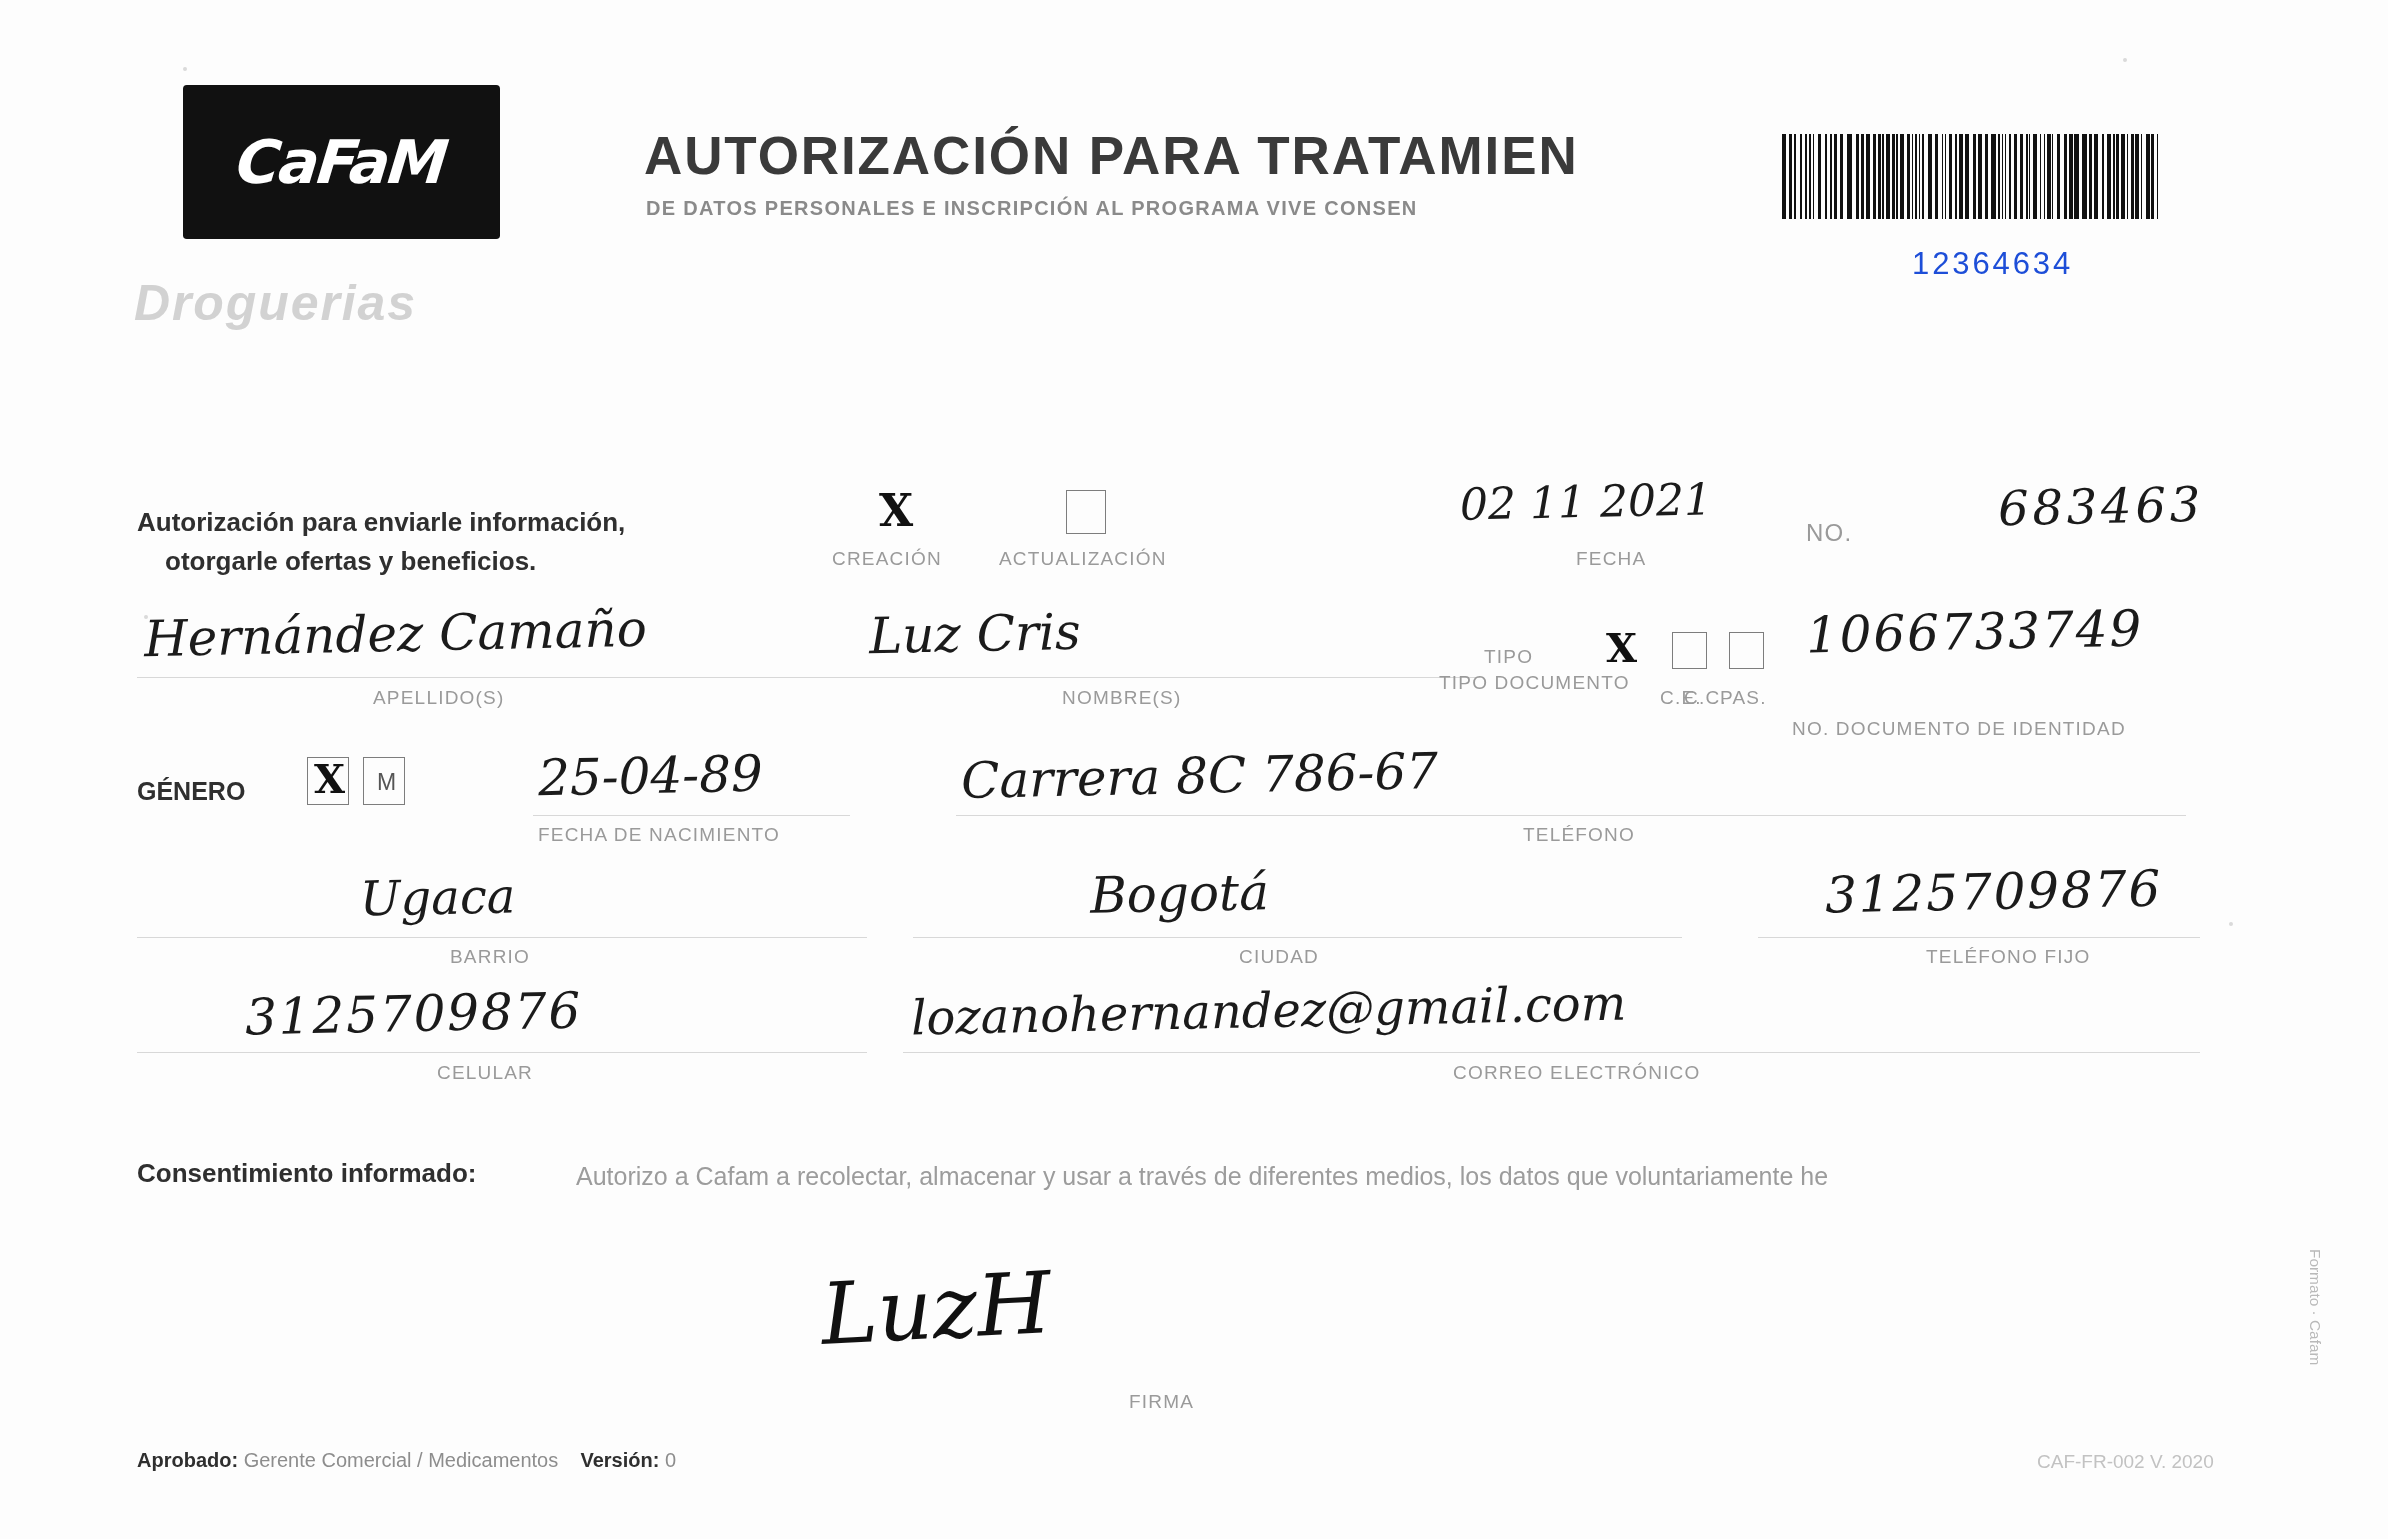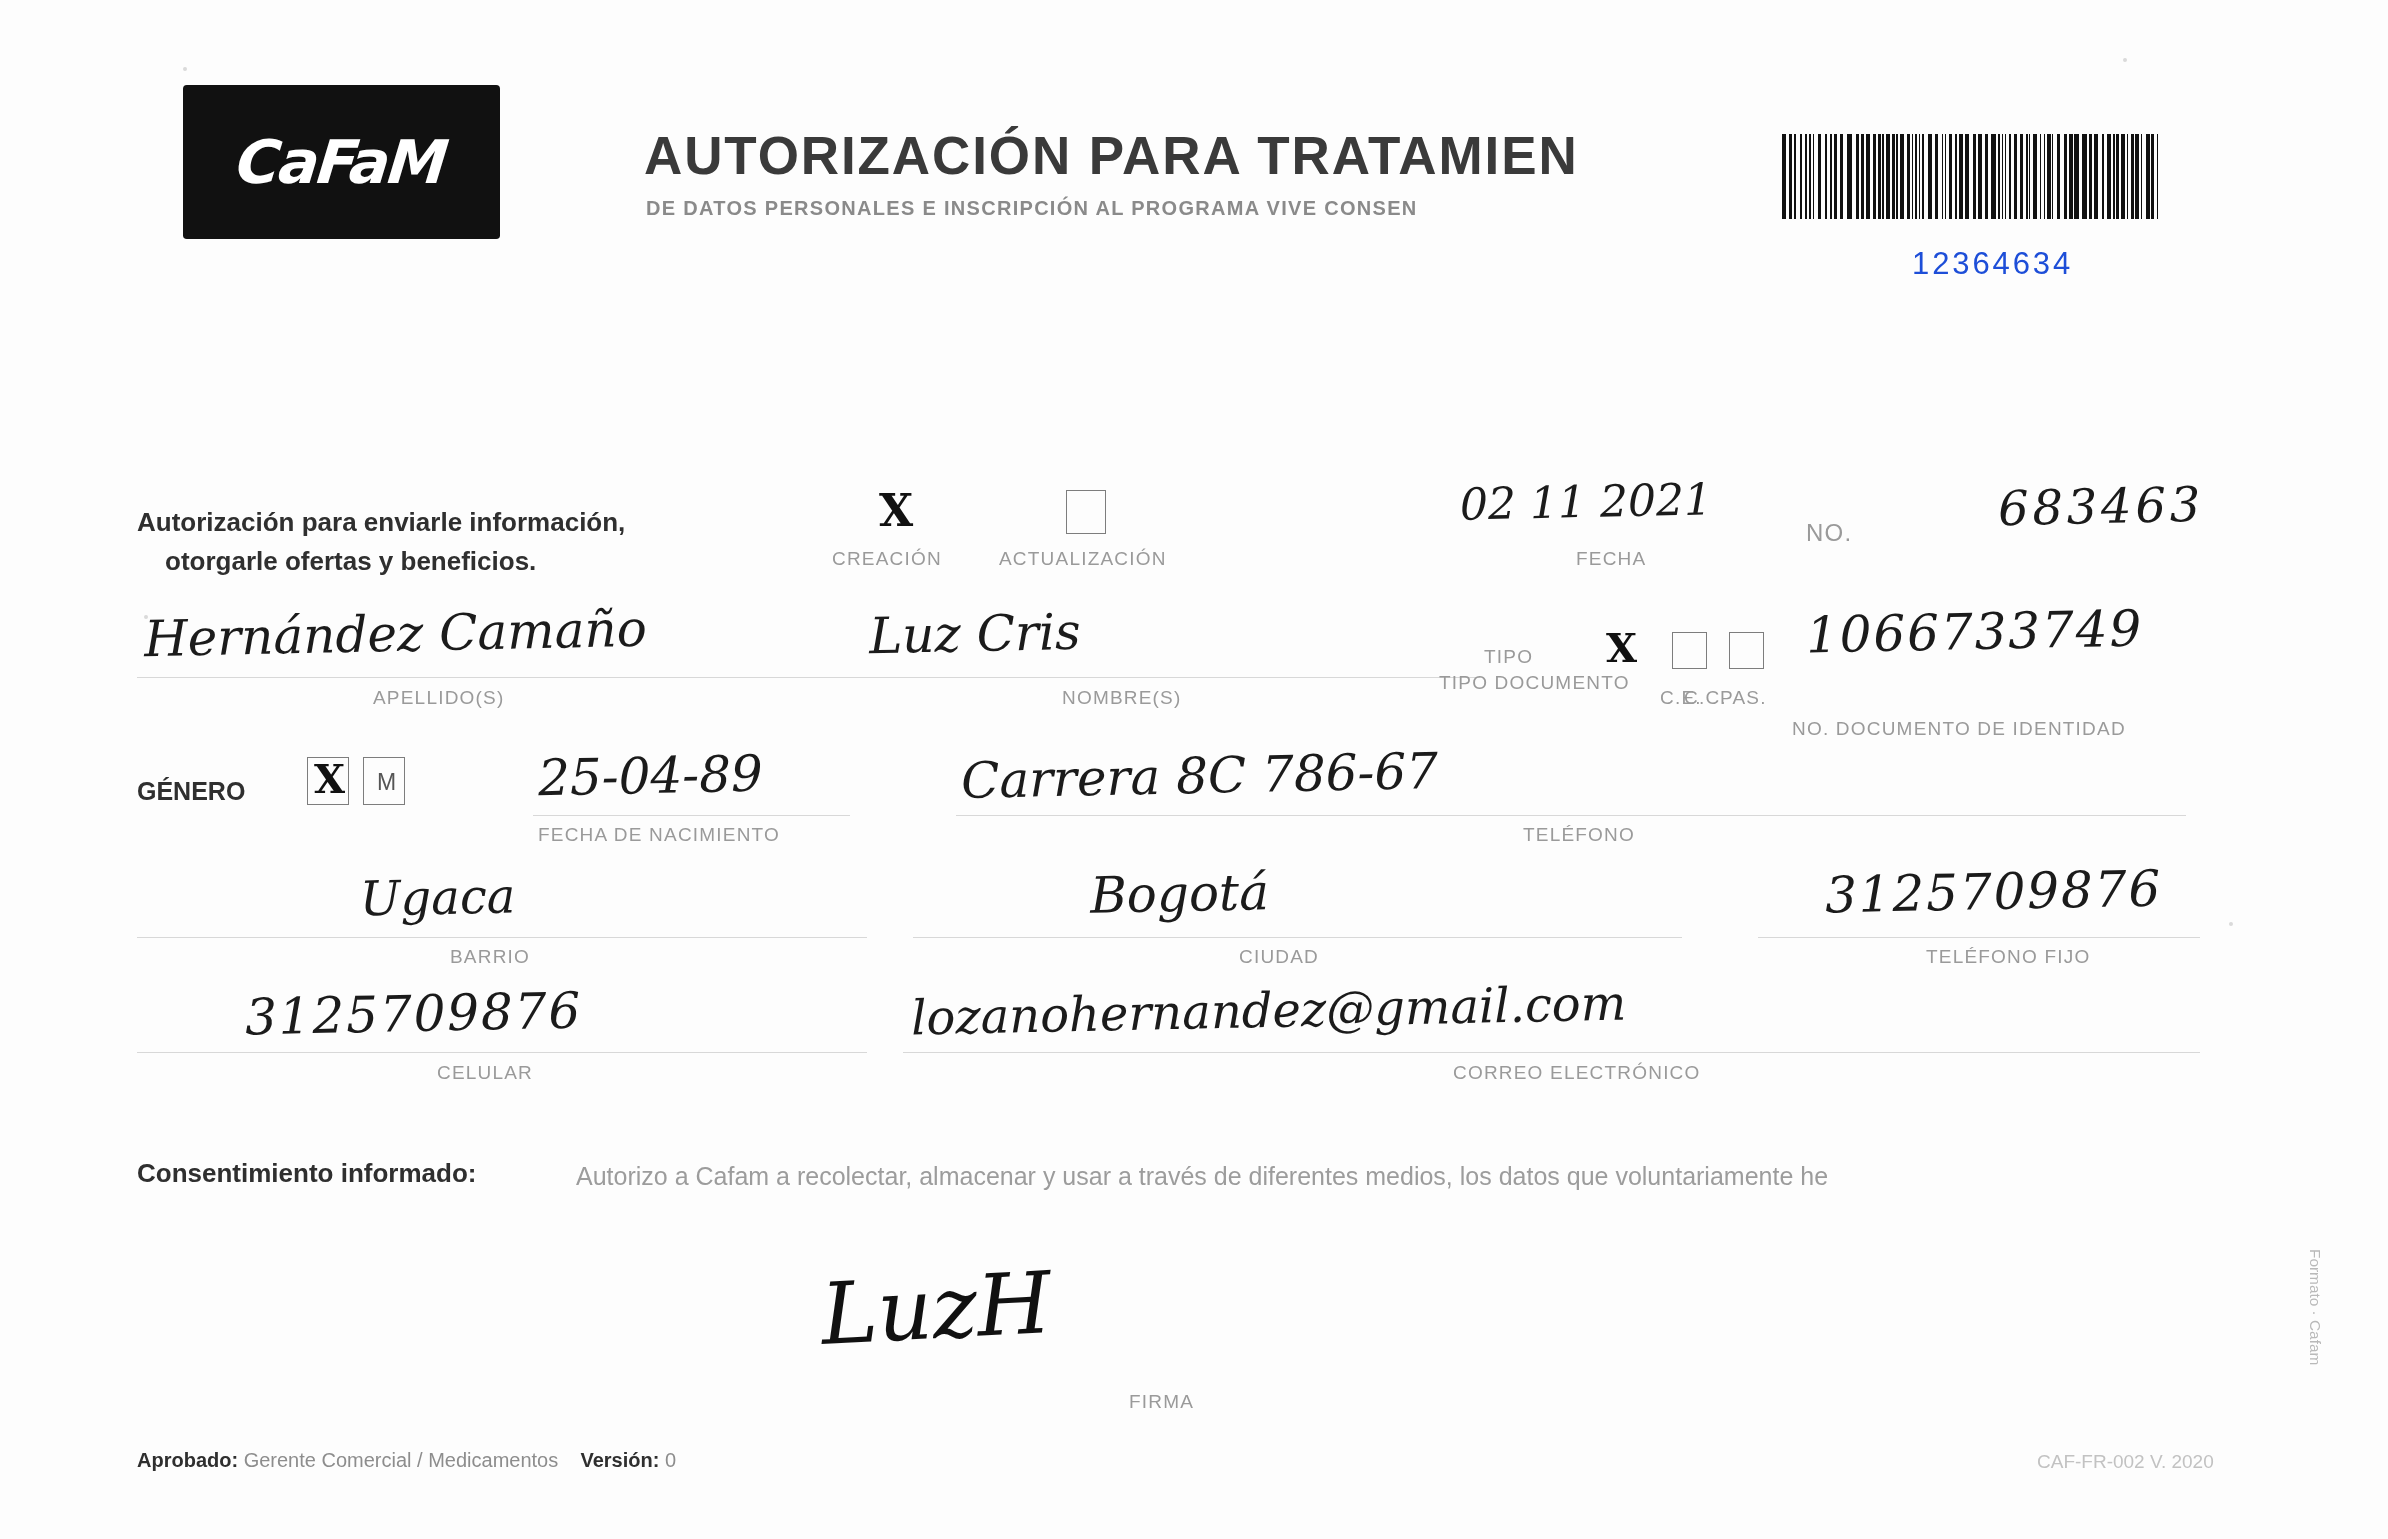--- a/index.html
+++ b/index.html
@@ -111,20 +111,21 @@
   .edge-dots i{position:absolute;width:3.8px;height:3.8px;background:#dadada;border-radius:50%;}
 </style>
 </head>
 <body>
 
 <div class="sheet">
 
   <div class="logo-box">
     <span class="logo-text">CaFaM</span>
   </div>
+  <div class="logo-sub">Droguerias</div>
 
   <div class="title-main">AUTORIZACIÓN PARA TRATAMIEN</div>
   <div class="title-sub">DE DATOS PERSONALES E INSCRIPCIÓN AL PROGRAMA VIVE CONSEN</div>
 
   <div class="barcode" id="barcode">
       <i style="width:3.8px"></i>
       <i style="width:2.9px;background:transparent"></i>
       <i style="width:2.9px"></i>
       <i style="width:2.9px;background:transparent"></i>
       <i style="width:1.9px"></i>

